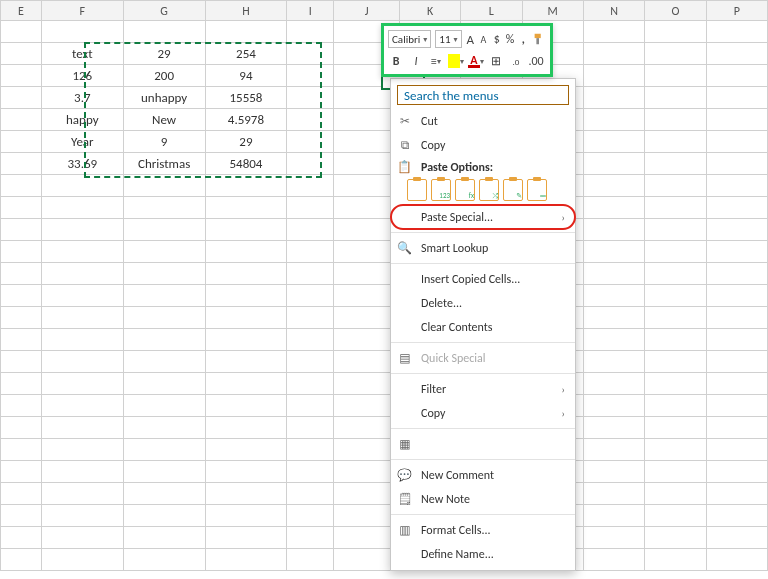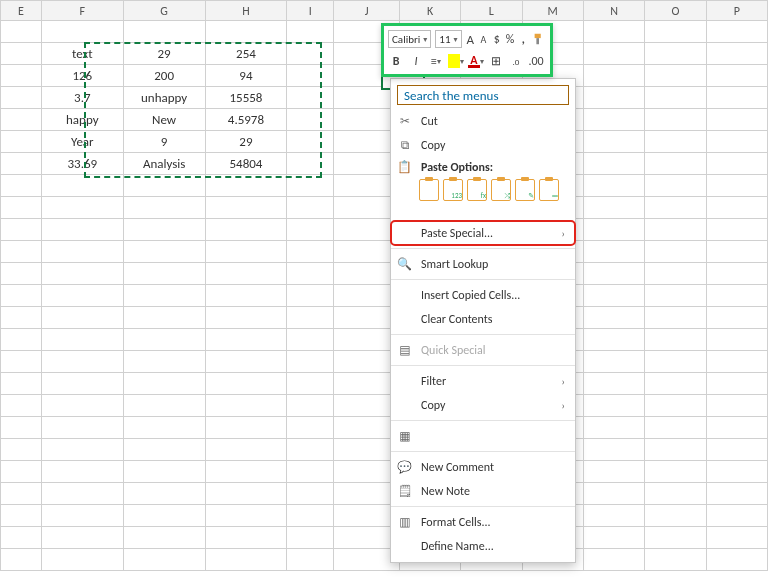--- a/index.html
+++ b/index.html
@@ -97,29 +97,28 @@
     padding: 0 10px 0 6px;
     gap: 8px;
     font-size: 12px;
     color:#333;
     position:relative;
   }
   .ctx-item.disabled { color:#aaa; }
   .ctx-item .ico { width:16px; height:16px; display:flex; align-items:center; justify-content:center; font-size:12px; color:#666; }
   .ctx-item .arrow { margin-left:auto; font-size:10px; color:#666; }
   .ctx-sep { height:1px; background:#e2e2e2; margin:3px 0; }
-  .paste-row { display:flex; gap:4px; padding:2px 6px 4px 28px; }
+  .paste-row { display:flex; gap:4px; padding:2px 6px 4px 16px; }
   .paste-row .pic { width:20px; height:22px; border:1px solid #e8a33d; border-radius:2px; position:relative; background:#fff; }
   .paste-row .pic::before{content:"";position:absolute;top:-3px;left:5px;width:8px;height:4px;background:#e8a33d;border-radius:1px;}
   .paste-row .pic .tag{position:absolute;bottom:0;right:0;font-size:7px;color:#3a6;}
   .hl {
     outline: 2px solid #e2231a;
     outline-offset: -1px;
-    border-radius: 4px;
-    margin-top: 16px;
+    border-radius: 12px;
   }
 </style>
 </head>
 <body>
 
 <div class="sheet">
   <table class="grid">
     <colgroup>
       <col class="colE">
         <col class="colF">
@@ -230,21 +229,21 @@
           <td></td>
           <td></td>
           <td></td>
           <td></td>
           <td></td>
           <td></td>
         </tr>
     <tr>
           <td></td>
           <td>33.69</td>
-          <td>Analysis</td>
+          <td>Christmas</td>
           <td>54804</td>
           <td></td>
           <td></td>
           <td></td>
           <td></td>
           <td></td>
           <td></td>
           <td></td>
           <td></td>
         </tr>
@@ -589,20 +588,24 @@
     <span class="ico">🔍</span>
     <span class="lbl"><span>Smart Lookup</span></span>
   </div>
   <div class="ctx-sep"></div>
   <div class="ctx-item">
     <span class="ico"></span>
       <span class="lbl">Insert Copied Cells...</span>
   </div>
   <div class="ctx-item">
     <span class="ico"></span>
+      <span class="lbl">Delete...</span>
+  </div>
+  <div class="ctx-item">
+    <span class="ico"></span>
       <span class="lbl">Clear Contents</span>
   </div>
   <div class="ctx-sep"></div>
   <div class="ctx-item disabled">
     <span class="ico">▤</span>
     <span class="lbl">Quick Special</span>
   </div>
   <div class="ctx-sep"></div>
   <div class="ctx-item">
     <span class="ico"></span>

